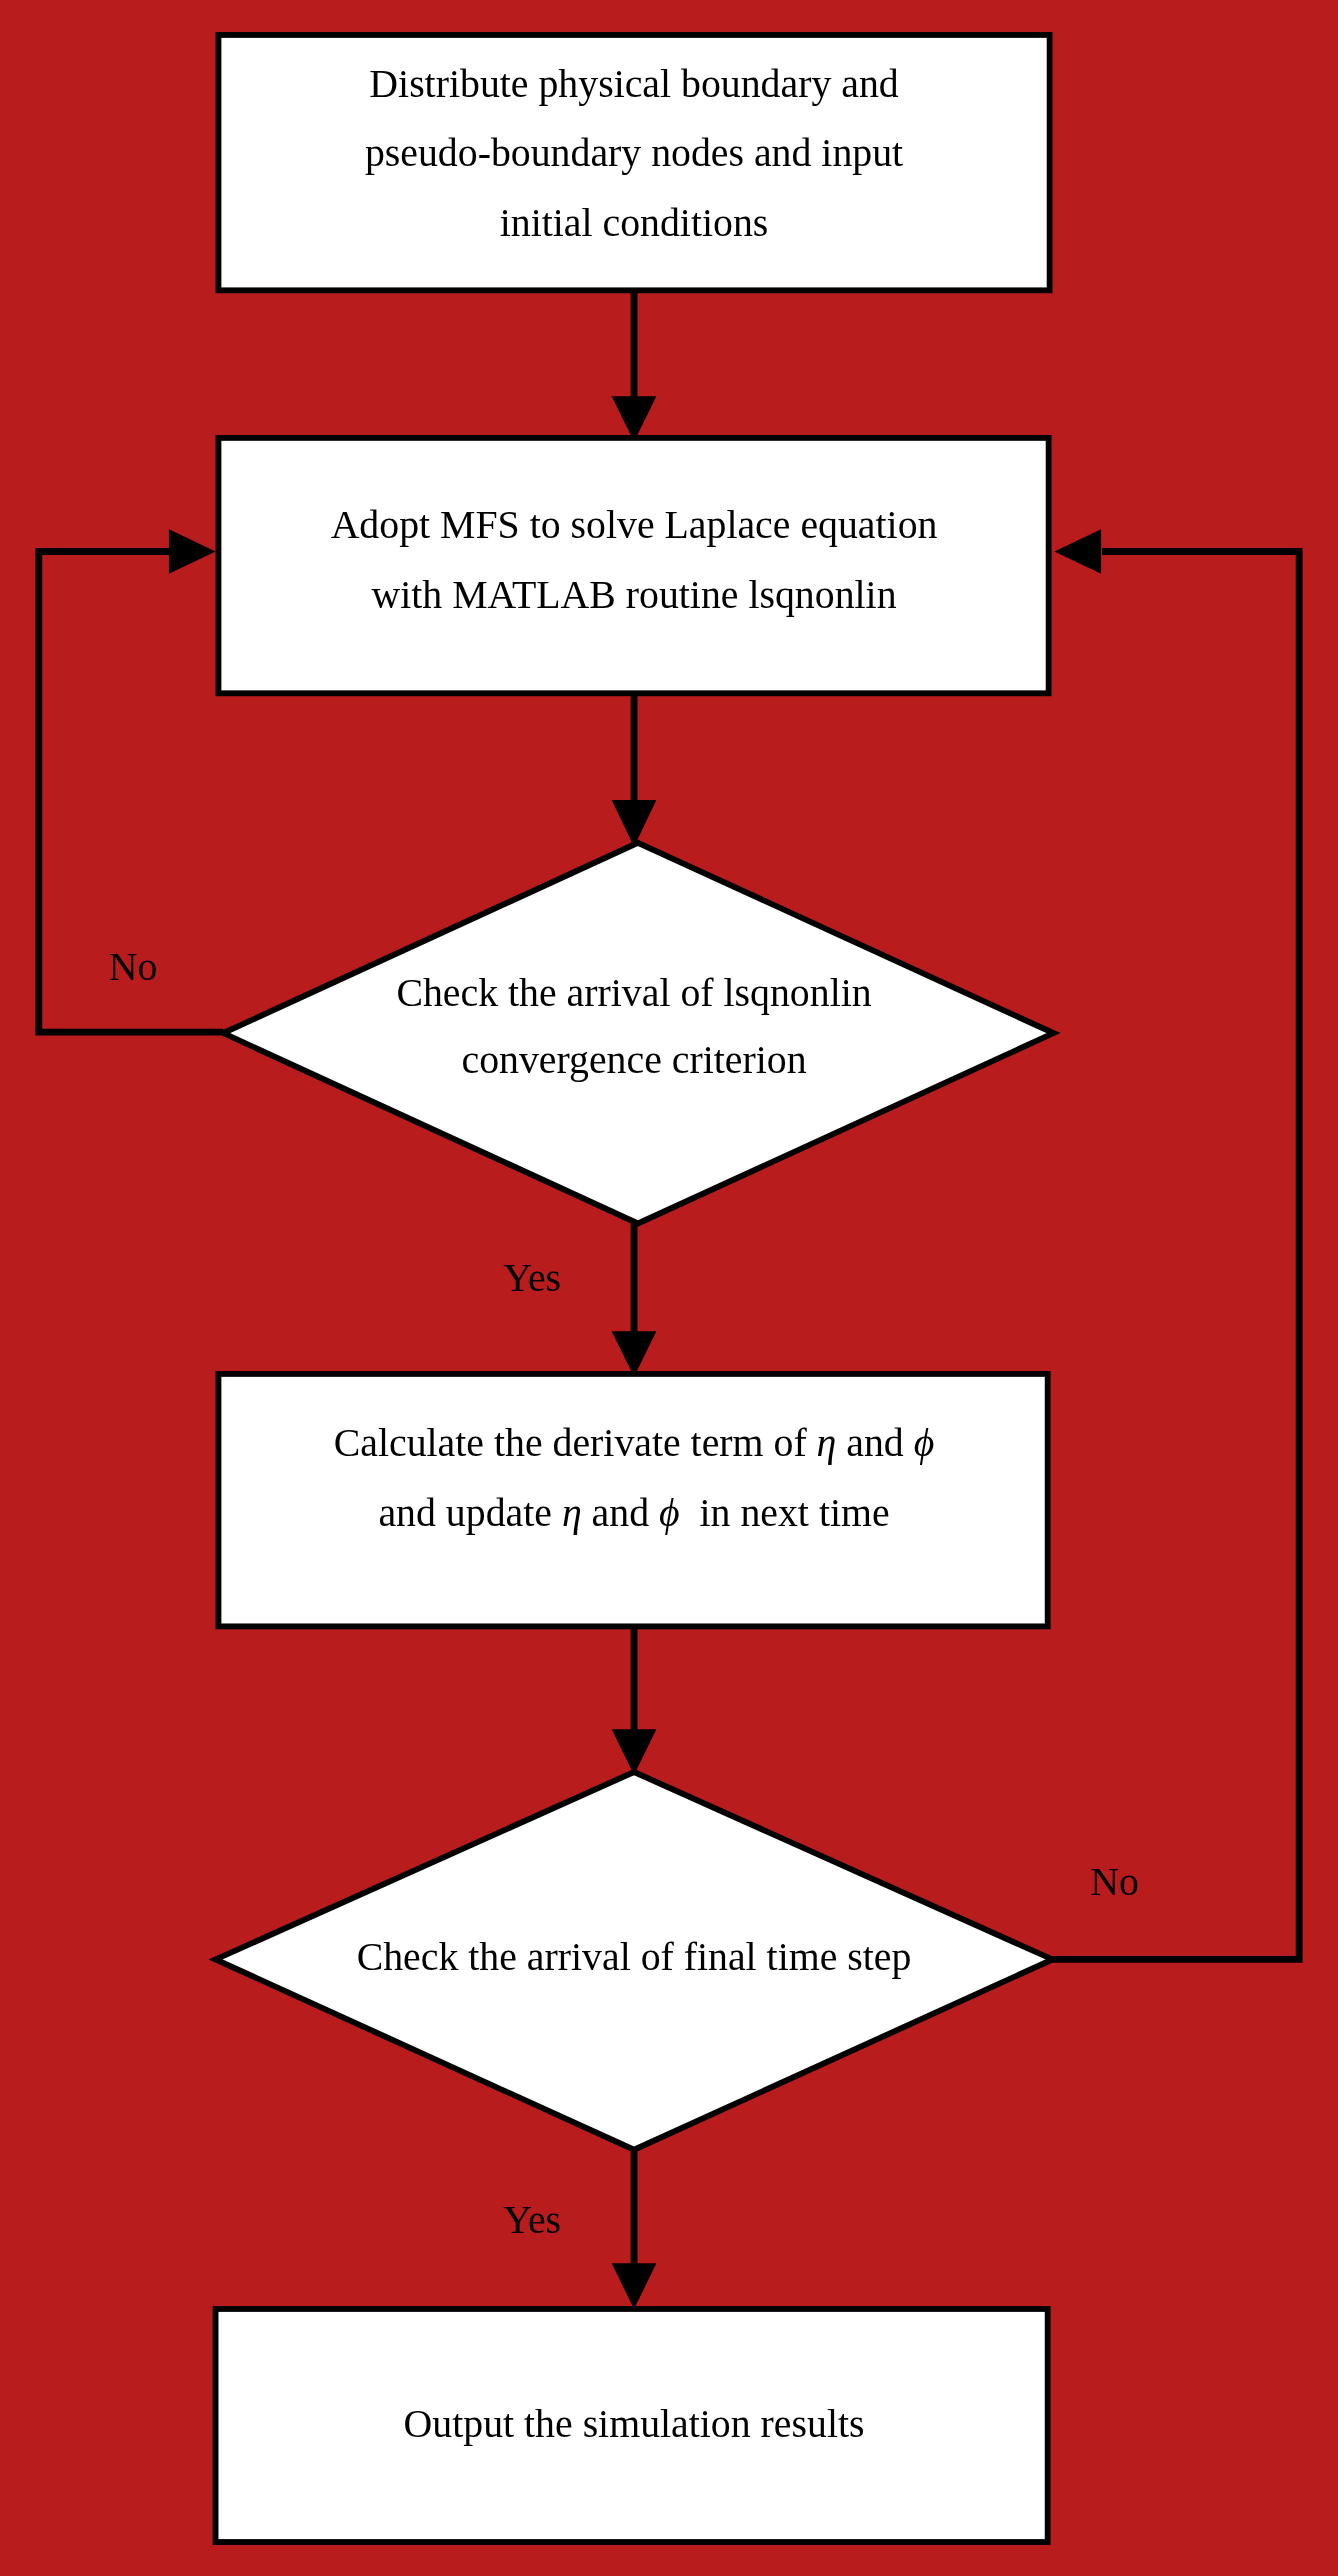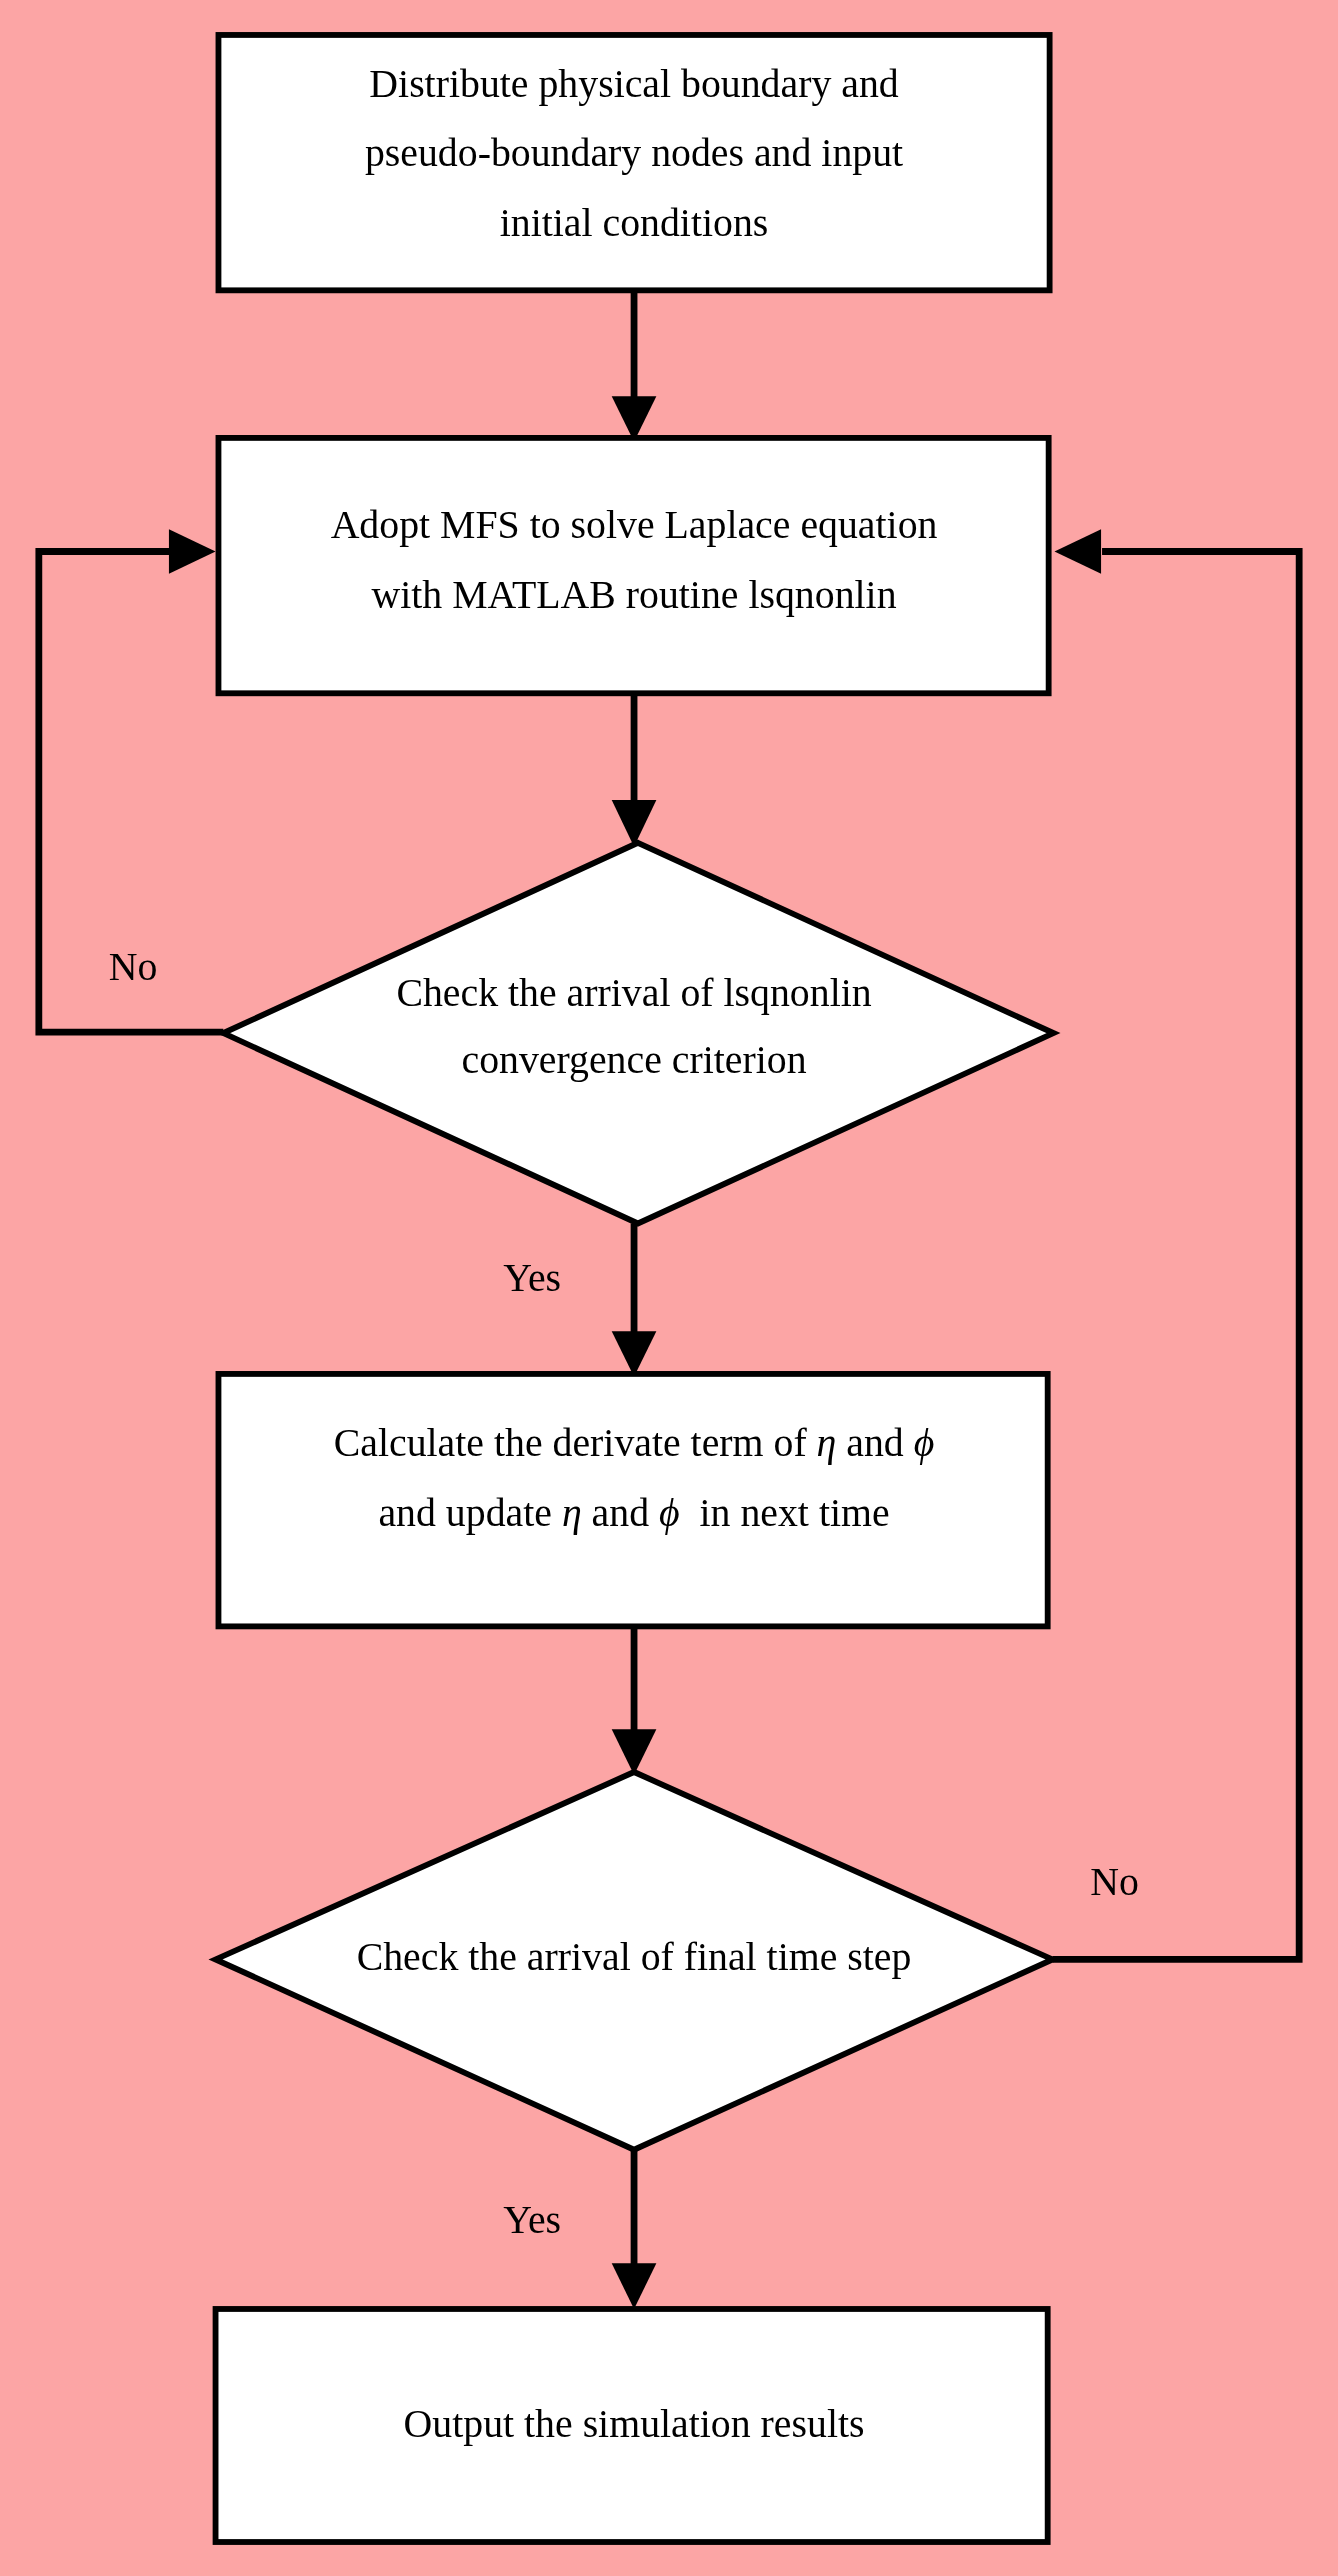--- a/index.html
+++ b/index.html
@@ -11,21 +11,21 @@
   body {
     width: 1338px;
     height: 2576px;
     font-family: "Liberation Serif", "DejaVu Serif", serif;
     overflow: hidden;
   }
   #flow-root {
     position: relative;
     width: 1338px;
     height: 2576px;
-    background: #fca5a5;
+    background: #b91c1c;
   }
   svg#flow-svg {
     position: absolute;
     top: 0;
     left: 0;
     width: 1338px;
     height: 2576px;
     display: block;
   }
   .shape-outline {

